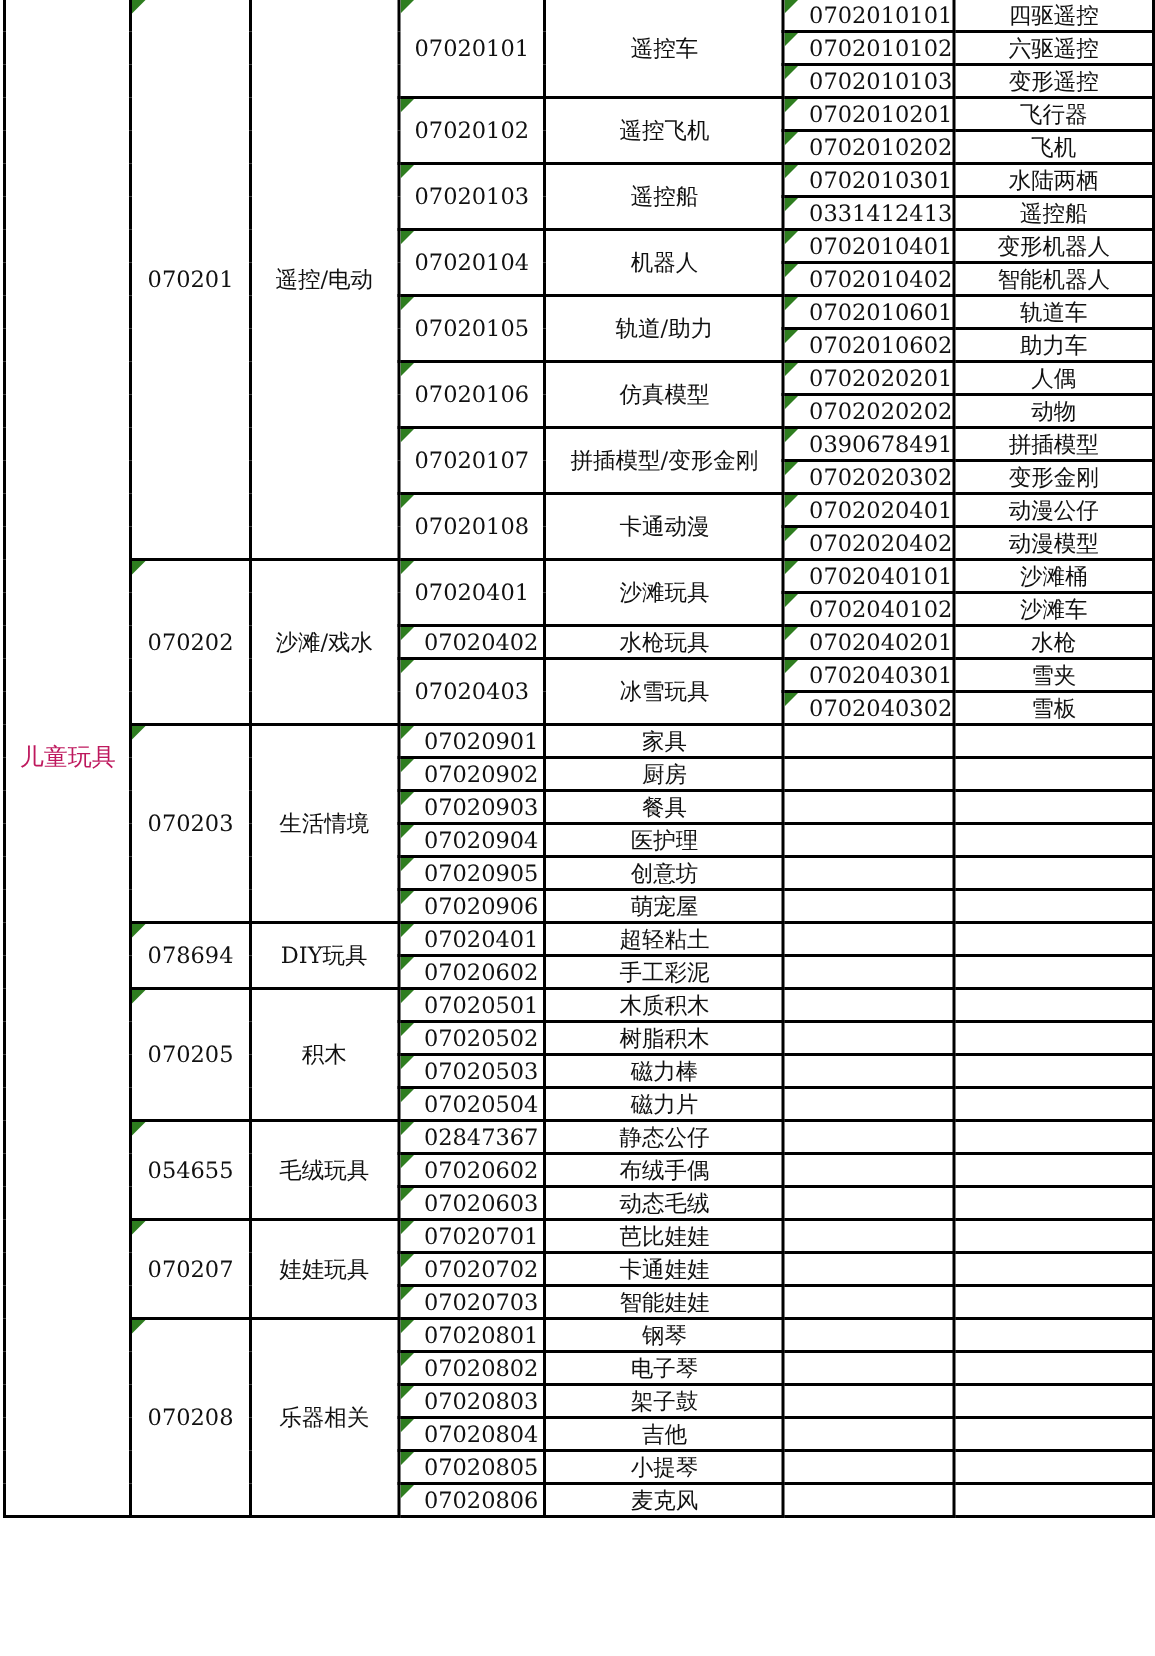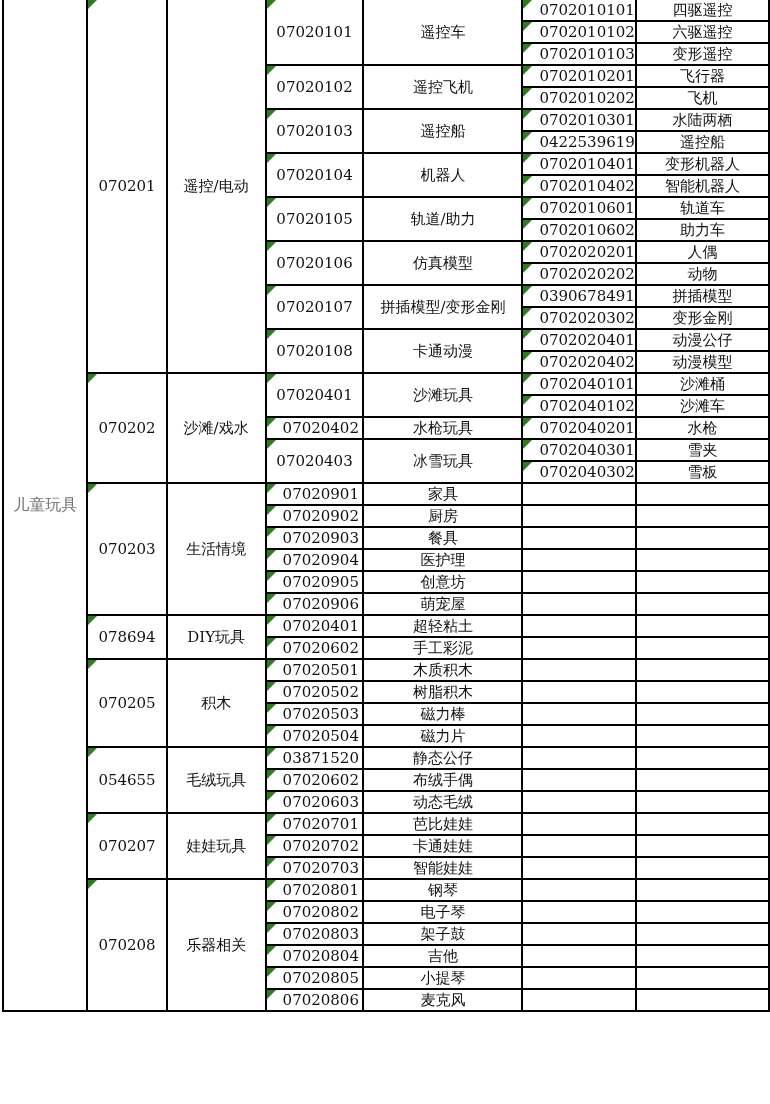--- a/index.html
+++ b/index.html
@@ -16,21 +16,21 @@
     position:relative; white-space:nowrap; overflow:hidden;
     line-height:20px;
   }
   #sheet td.left { text-align:left; padding-left:16px; }
   .tri::before {
     content:""; position:absolute; left:0; top:0;
     width:0; height:0;
     border-top:9px solid #2e7d1f;
     border-right:9px solid transparent;
   }
-  .cat { font-family:"DejaVu Sans", "Liberation Sans", sans-serif; font-size:16px; color:#737373; }
+  .cat { font-family:"DejaVu Sans", "Liberation Sans", sans-serif; font-size:16px; color:#be185d; }
 </style>
 </head>
 <body>
 
 <table id="sheet">
   <colgroup>
     <col style="width:85px">
       <col style="width:80px">
       <col style="width:100px">
     <col style="width:98px">
@@ -66,21 +66,21 @@
         <td class="tri left">0702010202</td>
         <td>飞机</td>
       </tr>
       <tr>
         <td class="tri" rowspan="2">07020103</td>
         <td rowspan="2">遥控船</td>
         <td class="tri left">0702010301</td>
         <td>水陆两栖</td>
       </tr>
       <tr>
-        <td class="tri left">0422539619</td>
+        <td class="tri left">0331412413</td>
         <td>遥控船</td>
       </tr>
       <tr>
         <td class="tri" rowspan="2">07020104</td>
         <td rowspan="2">机器人</td>
         <td class="tri left">0702010401</td>
         <td>变形机器人</td>
       </tr>
       <tr>
         <td class="tri left">0702010402</td>
@@ -228,21 +228,21 @@
       </tr>
       <tr>
         <td class="tri left" rowspan="1">07020504</td>
         <td rowspan="1">磁力片</td>
         <td></td>
         <td></td>
       </tr>
       <tr>
         <td class="tri" rowspan="3">054655</td>
         <td rowspan="3">毛绒玩具</td>
-        <td class="tri left" rowspan="1">03871520</td>
+        <td class="tri left" rowspan="1">02847367</td>
         <td rowspan="1">静态公仔</td>
         <td></td>
         <td></td>
       </tr>
       <tr>
         <td class="tri left" rowspan="1">07020602</td>
         <td rowspan="1">布绒手偶</td>
         <td></td>
         <td></td>
       </tr>

